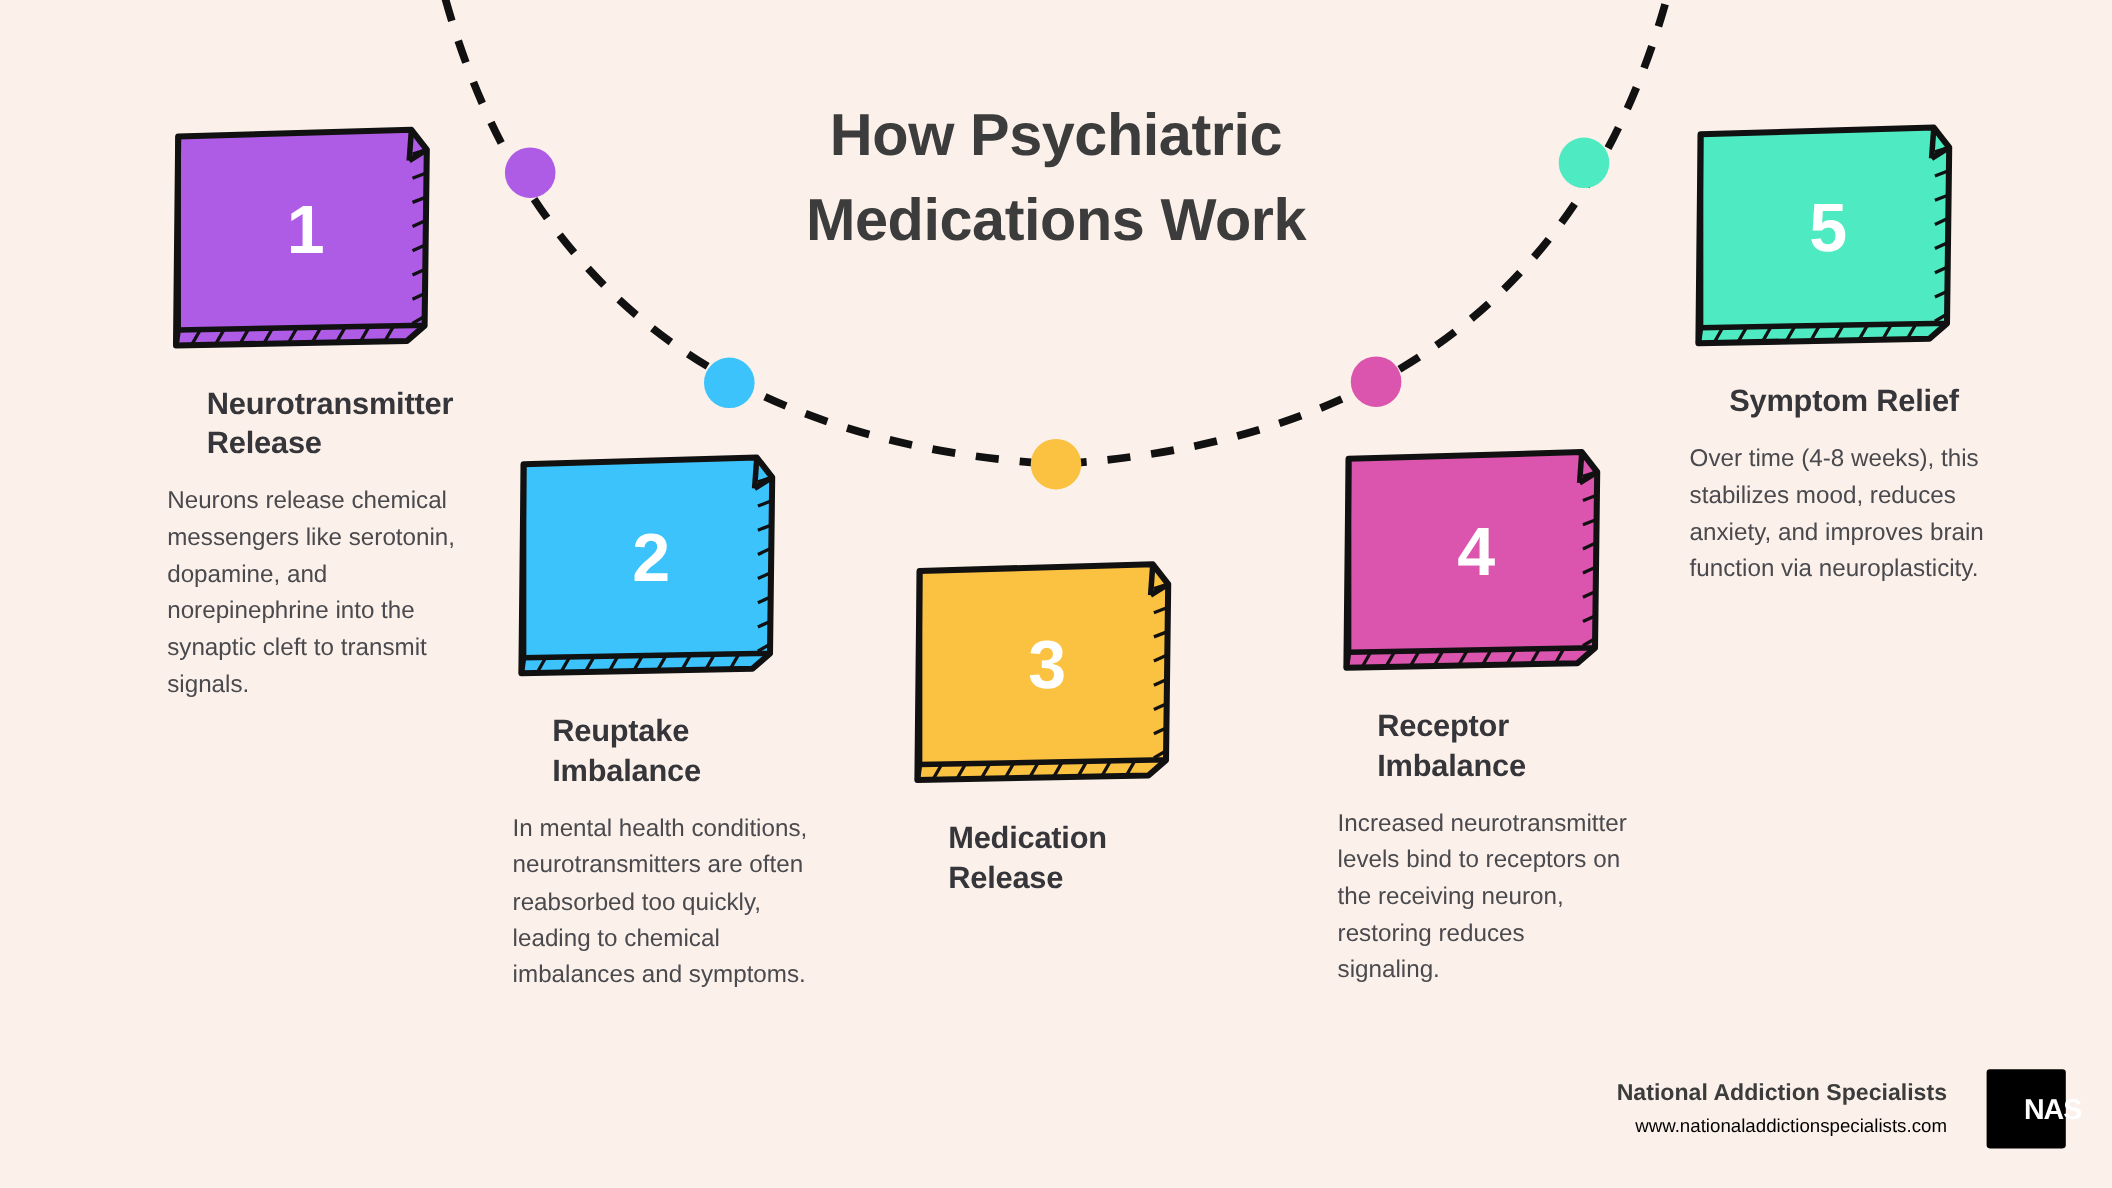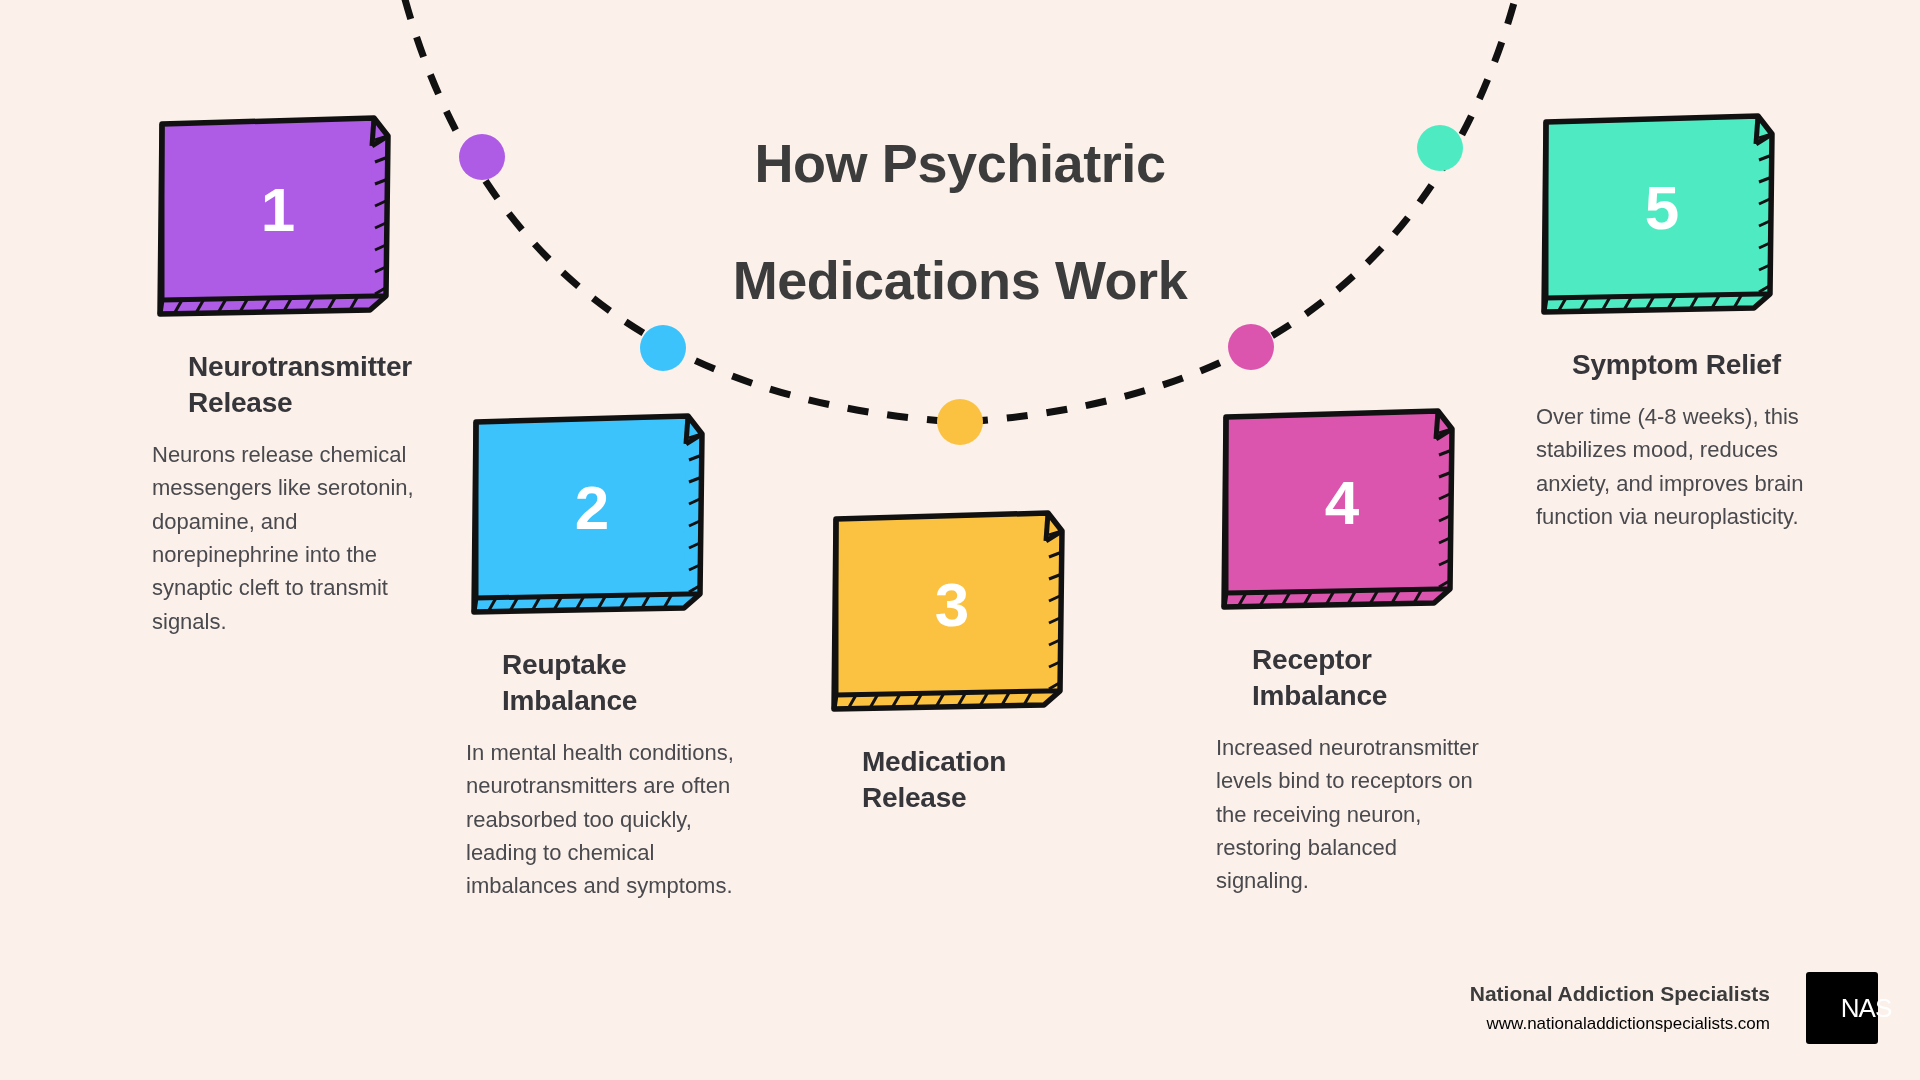--- a/index.html
+++ b/index.html
@@ -16,21 +16,21 @@
 
   
   .title {
     position:absolute;
     left:660px; top:85px; width:600px;
     text-align:center;
     font-size:54px; font-weight:700; line-height:1.42;
     color:#3C3C3C;
     letter-spacing:-0.4px;
   }
-  .title span { display:block;margin-top:40px; }
+  .title span { display:block; }
 
   
   .step { position:absolute; }
   .card-wrap { position:relative; }
   .card-svg { display:block; overflow:visible; }
   .card-num {
     position:absolute;
     left:0; top:0;
     width:100%; height:100%;
     display:flex; align-items:center; justify-content:center;
@@ -56,21 +56,21 @@
     position:absolute;
     right:42px; bottom:36px;
     display:flex; align-items:center; gap:36px;
   }
   .footer-text { text-align:right; }
   .footer-name { font-size:21px; font-weight:700; color:#3C3C3C; line-height:1.35; }
   .footer-url  { font-size:17px; font-weight:400; color:#000000; line-height:1.4; margin-top:4px; }
   .nas-logo {
     width:72px; height:72px; background:#000000;
     display:flex; align-items:center; justify-content:center;
-    color:#FFFFFF; font-size:26px; font-weight:400; letter-spacing:-1px;
+    color:#FFFFFF; font-size:26px; font-weight:700; letter-spacing:-1px;
     border-radius:3px;
     padding-left:48px;
   }
 </style>
 </head>
 <body style="background: rgb(251, 241, 234);">
 
 <div id="stage" style="background: rgb(251, 241, 234);">
 
   <svg id="curve-layer" viewBox="0 0 1920 1080">
@@ -175,21 +175,21 @@
                    M206 186 L198 200"></path>
         </g>
         <path d="M10 14 L222 8 L236 26 L234 186 L218 200 L8 204 Z" fill="none" stroke="#111" stroke-width="5.5" stroke-linejoin="round"></path>
         <path d="M220 36 L236 26 M8 204 L10 190 L222 186 L234 186" fill="none" stroke="#111" stroke-width="5" stroke-linejoin="round"></path>
         <path d="M10 14 L10 190" fill="none" stroke="#111" stroke-width="5"></path>
         <path d="M222 8 L220 36" fill="none" stroke="#111" stroke-width="5"></path>
       </svg>
       <div class="card-num">4</div>
     </div>
     <div class="step-heading" style="margin-top:24px;">Receptor Imbalance</div>
-    <div class="step-body">Increased neurotransmitter levels bind to receptors on the receiving neuron, restoring balanced signaling.</div>
+    <div class="step-body">Increased neurotransmitter levels bind to receptors on the receiving neuron, restoring reduces signaling.</div>
   </div>
 
   <div class="step" style="left:1536px; top:108px; width:268px;">
     <div class="card-wrap">
       <svg class="card-svg" width="250" height="215" viewBox="0 0 250 215">
         <path d="M10 14 L222 8 L236 26 L234 186 L218 200 L8 204 Z" fill="#4EEBC3"></path>
         <path d="M222 8 L236 26 L234 186 L218 200 L220 38 Z" fill="#4EEBC3"></path>
         <path d="M8 204 L218 200 L234 186 L224 186 L10 190 Z" fill="#4EEBC3"></path>
         <g stroke="#111" stroke-width="3" fill="none">
           <path d="M223 30 L236 26 M223 52 L236 47 M223 74 L236 69 M223 96 L236 90

